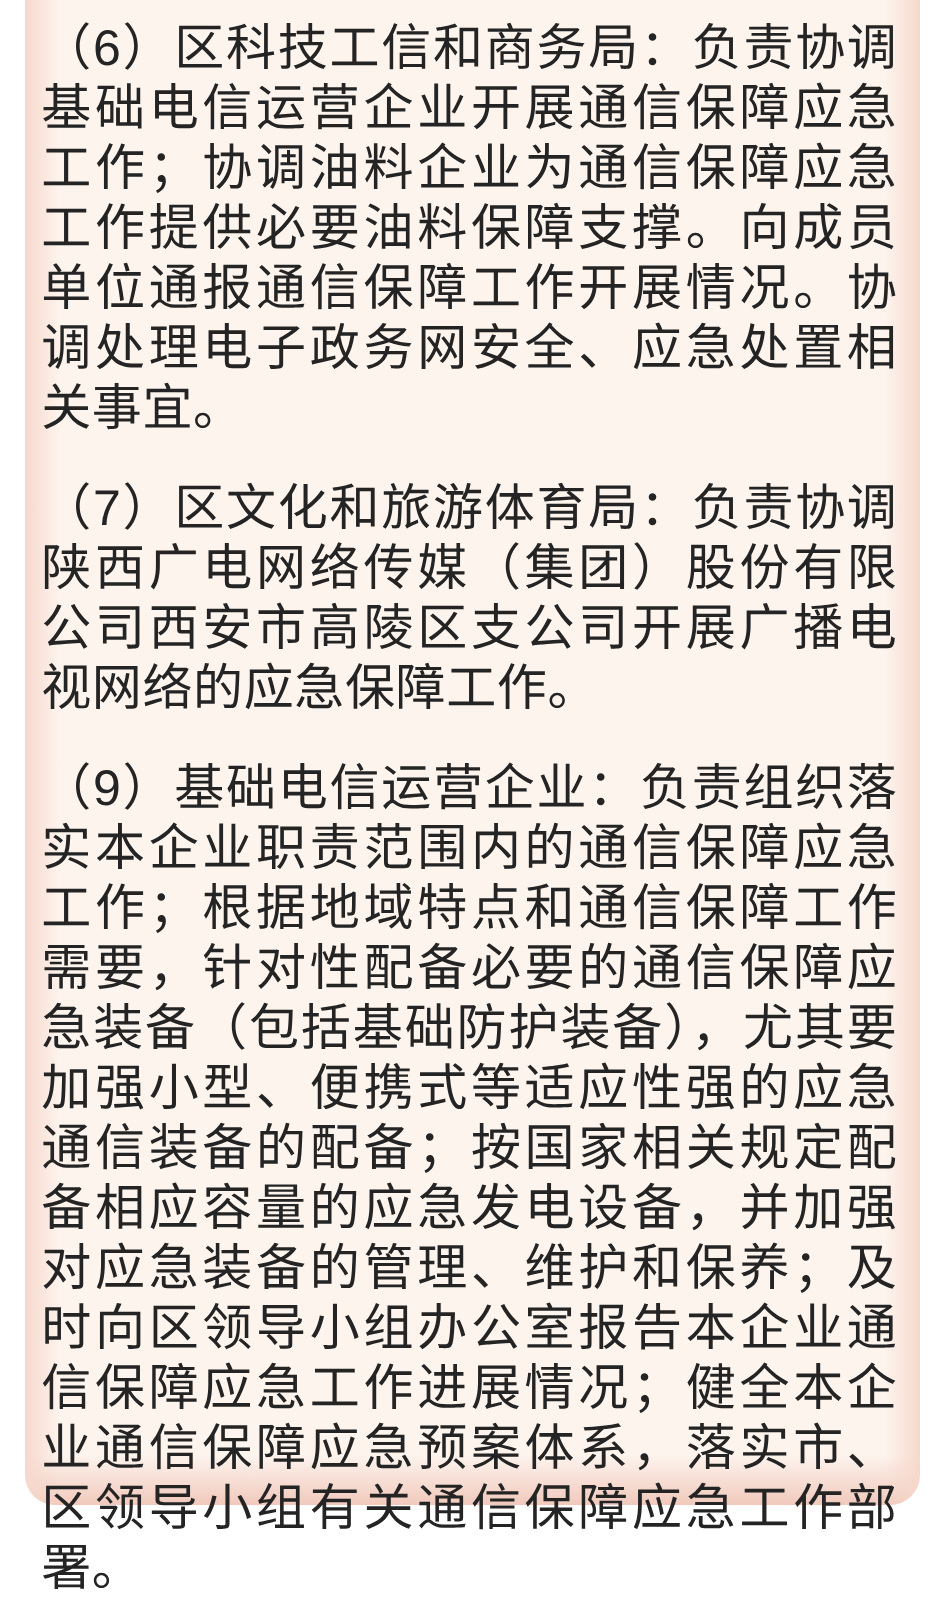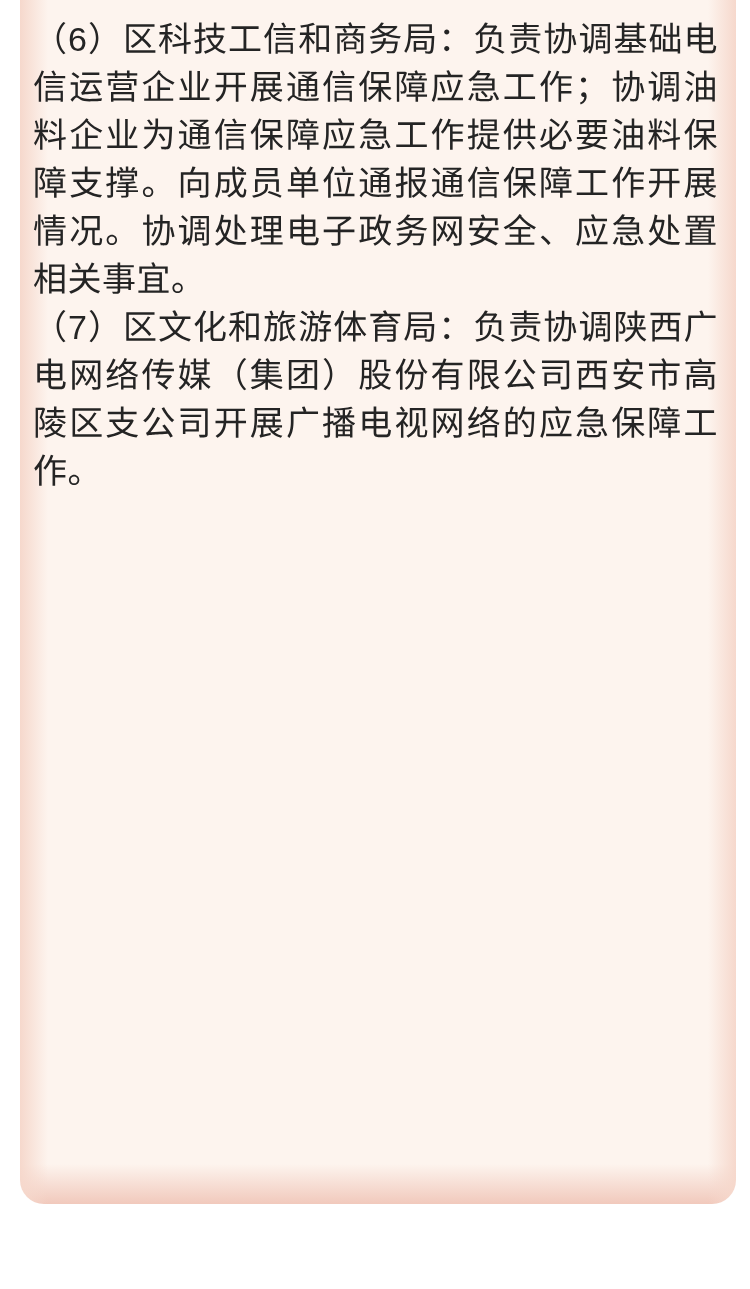--- a/index.html
+++ b/index.html
@@ -30,33 +30,34 @@
   }
   .card-body {
     position: absolute;
     left: 13px;
     right: 18px;
     top: 75px;  
     bottom: 30px;
   }
   .card-body p {
     margin: 0;
-    font-size: 34px;
+    font-size: 40px;
     line-height: 48px;
     font-weight: 400;
     color: #242424;
     letter-spacing: 0.5px;
     text-align: justify;
     text-justify: inter-ideograph;
   }
   .card-body p + p {
-    margin-top: 0;
+    margin-top: 32px;
   }
 </style>
 </head>
 <body>
 
 <div class="content-card">
   <div class="card-body">
     <p>（6）区科技工信和商务局：负责协调基础电信运营企业开展通信保障应急工作；协调油料企业为通信保障应急工作提供必要油料保障支撑。向成员单位通报通信保障工作开展情况。协调处理电子政务网安全、应急处置相关事宜。</p>
     <p>（7）区文化和旅游体育局：负责协调陕西广电网络传媒（集团）股份有限公司西安市高陵区支公司开展广播电视网络的应急保障工作。</p>
+    <p>（9）基础电信运营企业：负责组织落实本企业职责范围内的通信保障应急工作；根据地域特点和通信保障工作需要，针对性配备必要的通信保障应急装备（包括基础防护装备），尤其要加强小型、便携式等适应性强的应急通信装备的配备；按国家相关规定配备相应容量的应急发电设备，并加强对应急装备的管理、维护和保养；及时向区领导小组办公室报告本企业通信保障应急工作进展情况；健全本企业通信保障应急预案体系，落实市、区领导小组有关通信保障应急工作部署。</p>
   </div>
 </div>
 
 </body></html>

